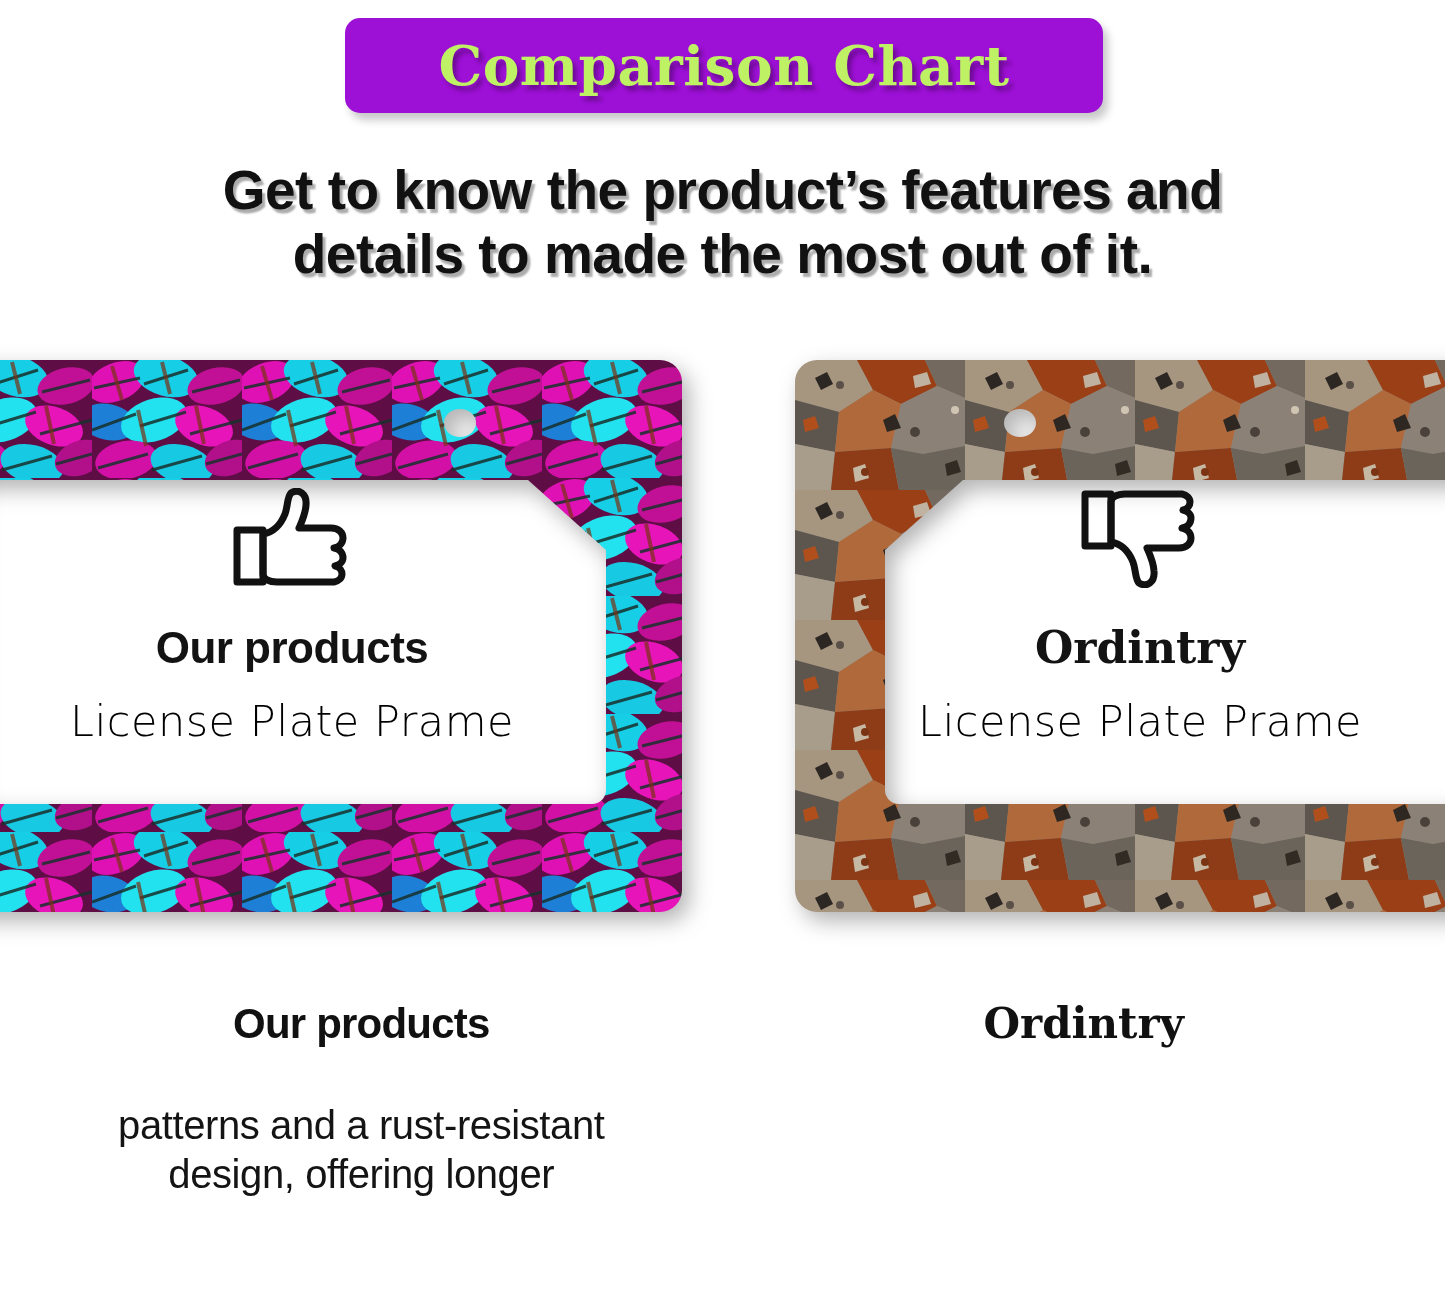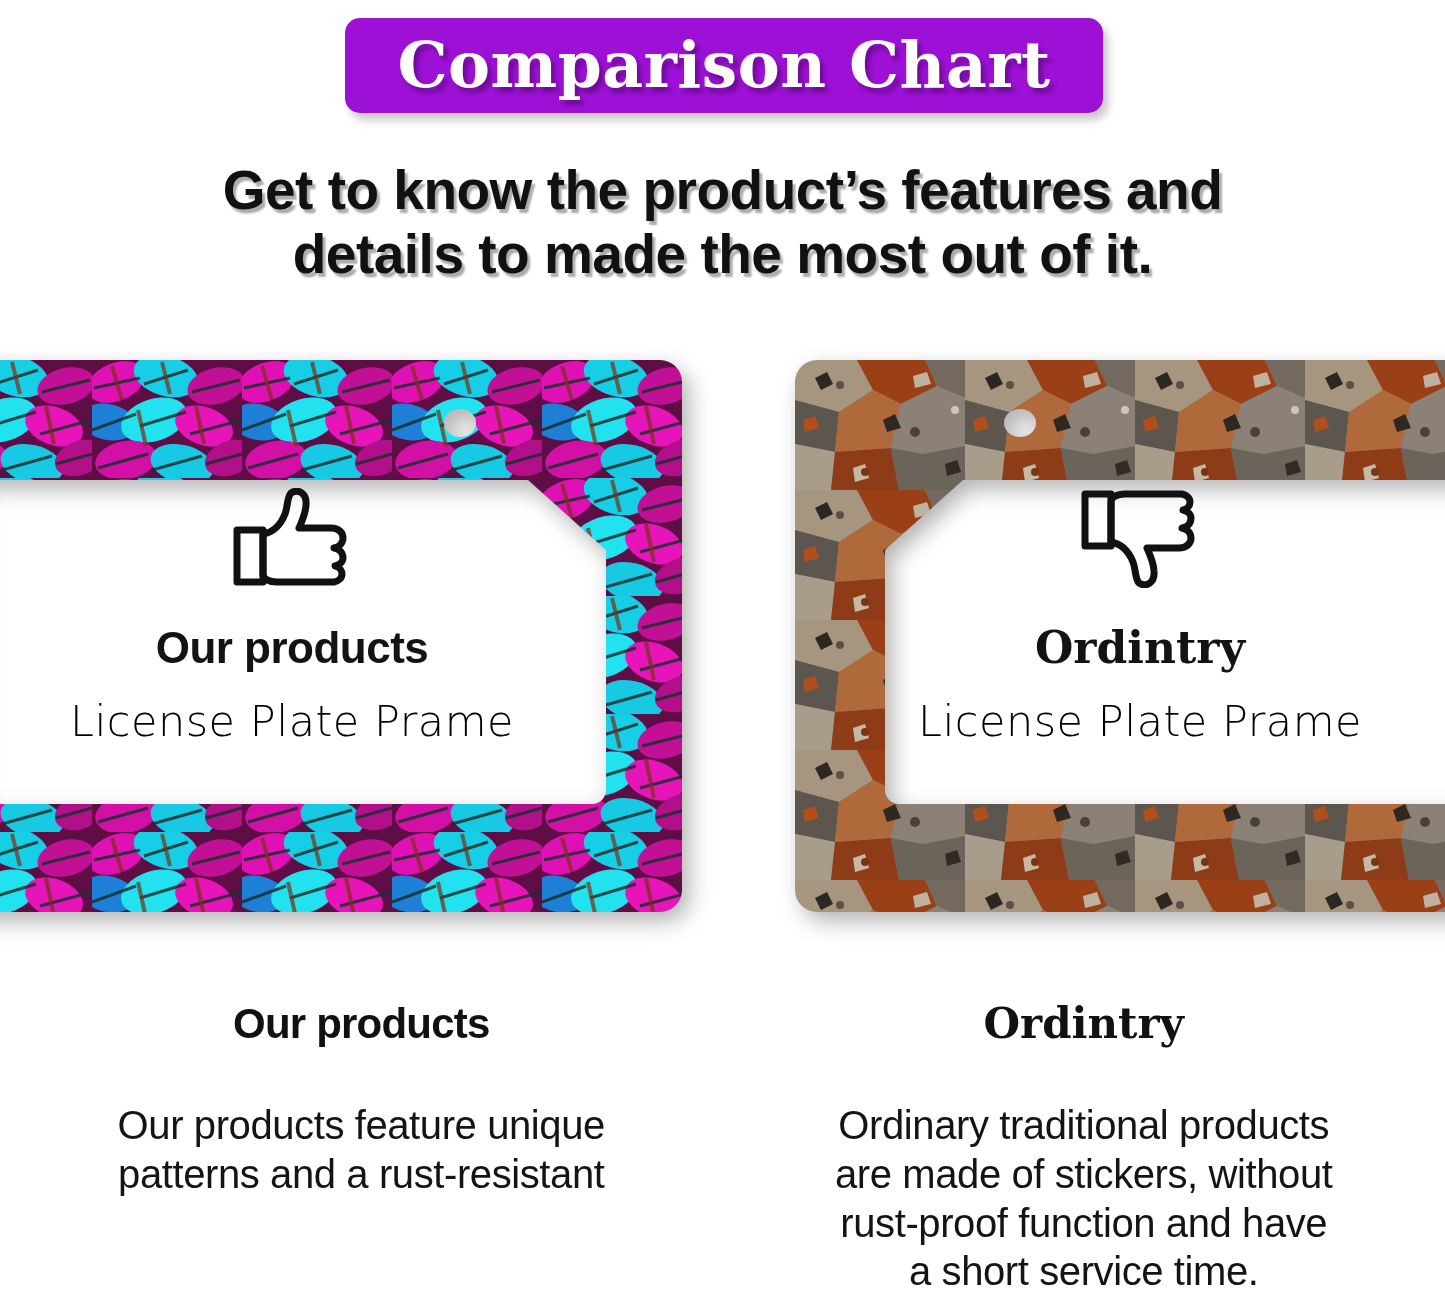--- a/index.html
+++ b/index.html
@@ -26,23 +26,23 @@
     background: #9D10D6;
     border-radius: 15px;
     box-shadow: 5px 7px 9px rgba(0,0,0,0.22);
     display: flex;
     align-items: center;
     justify-content: center;
   }
   #title-banner .title-text {
     font-family: "DejaVu Serif", serif;
     font-weight: bold;
-    font-size: 63px;
+    font-size: 55px;
     line-height: 1;
-    color: #ffffff;
+    color: #bef264;
     letter-spacing: 0.5px;
     text-shadow: 4px 5px 4px rgba(0,0,0,0.30);
     white-space: nowrap;
   }
 
   
   #subtitle {
     position: absolute;
     left: 0;
     top: 158px;
@@ -301,28 +301,22 @@
     <span class="card-subtitle">License Plate Prame</span>
   </div>
 
 </div>
 
 <div id="compare-bottom">
 
   <div class="compare-col">
     <span class="bottom-heading sans">Our products</span>
     <div class="bottom-body">
-      <span class="body-line">Our products feature unique</span>
       <span class="body-line">patterns and a rust-resistant</span>
+      <span class="body-line">design, offering longer</span>
     </div>
   </div>
 
   <div class="compare-col">
     <span class="bottom-heading serif">Ordintry</span>
-    <div class="bottom-body">
-      <span class="body-line">Ordinary traditional products</span>
-      <span class="body-line">are made of stickers, without</span>
-      <span class="body-line">rust-proof function and have</span>
-      <span class="body-line">a short service time.</span>
-    </div>
   </div>
 
 </div>
 
 </body></html>

